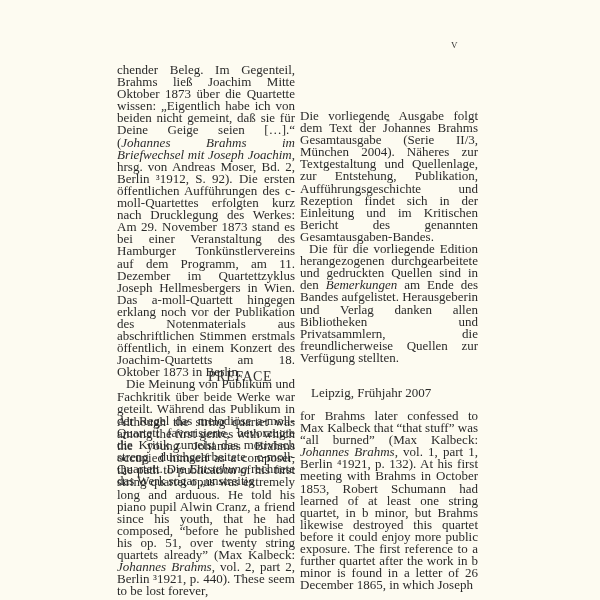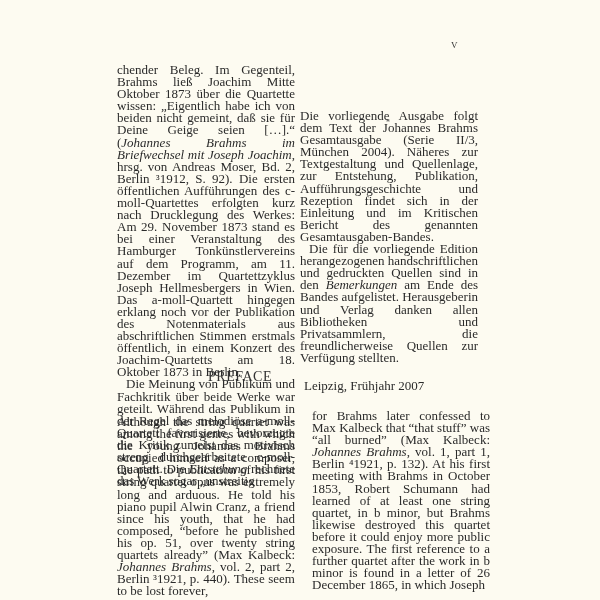--- a/index.html
+++ b/index.html
@@ -32,58 +32,58 @@
     }
     .col p {
       margin: 0;
     }
     .col p.indent {
       text-indent: 9px;
     }
     .col-de-left { left: 117px; top: 64px; }
     .col-de-right { left: 300px; top: 64px; }
     .col-en-left { left: 117px; top: 416px; }
-    .col-en-right { left: 312px; top: 410px; }
+    .col-en-right { left: 300px; top: 410px; }
     .asterisk {
       position: absolute;
       left: 386px;
       top: 116px;
       font-size: 8px;
       color: #555;
     }
     .block-gap { height: 12px; }
     .preface-heading {
       position: absolute;
       top: 369px;
       left: 0;
       width: 480px;
       text-align: center;
       font-size: 14px;
       letter-spacing: 0.5px;
       font-weight: normal;
       color: #333;
       margin: 0;
     }
-    .signature p { margin: 4px; }
+    .signature p { margin: 11px; }
     em { font-style: italic; }
   </style>
 </head>
 <body>
 
 <div class="page-number">V</div>
 
 <div class="col col-de-left">
   <p><span>chender Beleg. Im Gegenteil, Brahms ließ Joachim Mitte Oktober 1873 über die Quartette wissen: „Eigentlich habe ich von beiden nicht gemeint, daß sie für Deine Geige seien […].“ (</span><em>Johannes Brahms im Briefwechsel mit Joseph Joachim</em><span>, hrsg. von Andreas Moser, Bd. 2, Berlin ³1912, S. 92). Die ersten öffentlichen Aufführungen des c-moll-Quartettes erfolgten kurz nach Drucklegung des Werkes: Am 29. November 1873 stand es bei einer Veranstaltung des Hamburger Tonkünstlervereins auf dem Programm, am 11. Dezember im Quartettzyklus Joseph Hellmesbergers in Wien. Das a-moll-Quartett hingegen erklang noch vor der Publikation des Notenmaterials aus abschriftlichen Stimmen erstmals öffentlich, in einem Konzert des Joachim-Quartetts am 18. Oktober 1873 in Berlin.</span></p>
   <p class="indent"><span>Die Meinung von Publikum und Fachkritik über beide Werke war geteilt. Während das Publikum in der Regel das melodiöse a-moll-Quartett favorisierte, bevorzugte die Kritik zumeist das motivisch streng durchgearbeitete c-moll-Quartett. Die </span><em>Entstehung</em><span> rechnete das Werk sogar „unstreitig</span></p>
 </div>
 
 <div class="col col-de-right">
   <div style="height:46px"></div>
   <p>Die vorliegende Ausgabe folgt dem Text der Johannes Brahms Gesamtausgabe (Serie II/3, München 2004). Näheres zur Textgestaltung und Quellenlage, zur Entstehung, Publikation, Aufführungsgeschichte und Rezeption findet sich in der Einleitung und im Kritischen Bericht des genannten Gesamtausgaben-Bandes.</p>
-  <p class="indent"><span>Die für die vorliegende Edition herangezogenen handschriftlichen und gedruckten Quellen sind in den </span><em>Bemerkungen</em><span> am Ende des Bandes aufgelistet. Herausgeberin und Verlag danken allen Bibliotheken und Privatsammlern, die freundlicherweise Quellen zur Verfügung stellten.</span></p>
+  <p class="indent"><span>Die für die vorliegende Edition herangezogenen durchgearbeitete und gedruckten Quellen sind in den </span><em>Bemerkungen</em><span> am Ende des Bandes aufgelistet. Herausgeberin und Verlag danken allen Bibliotheken und Privatsammlern, die freundlicherweise Quellen zur Verfügung stellten.</span></p>
   <div class="block-gap"></div>
   <div class="signature">
     <p>Leipzig, Frühjahr 2007</p>
   </div>
 </div>
 
 <div class="asterisk" style="top:118px;">*</div>
 
 <h2 class="preface-heading">PREFACE</h2>
 

